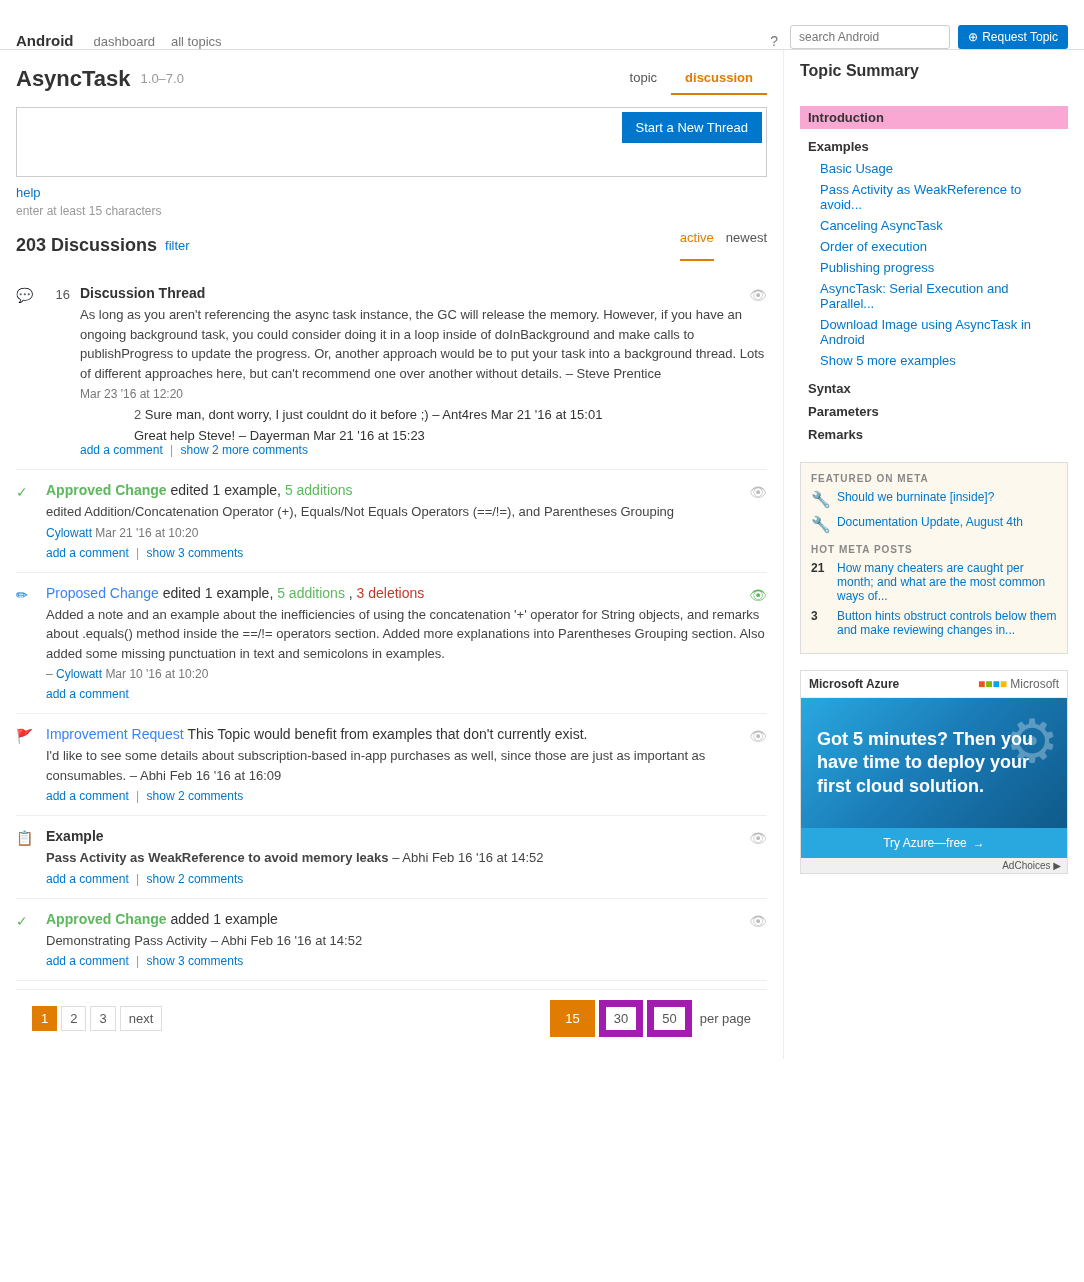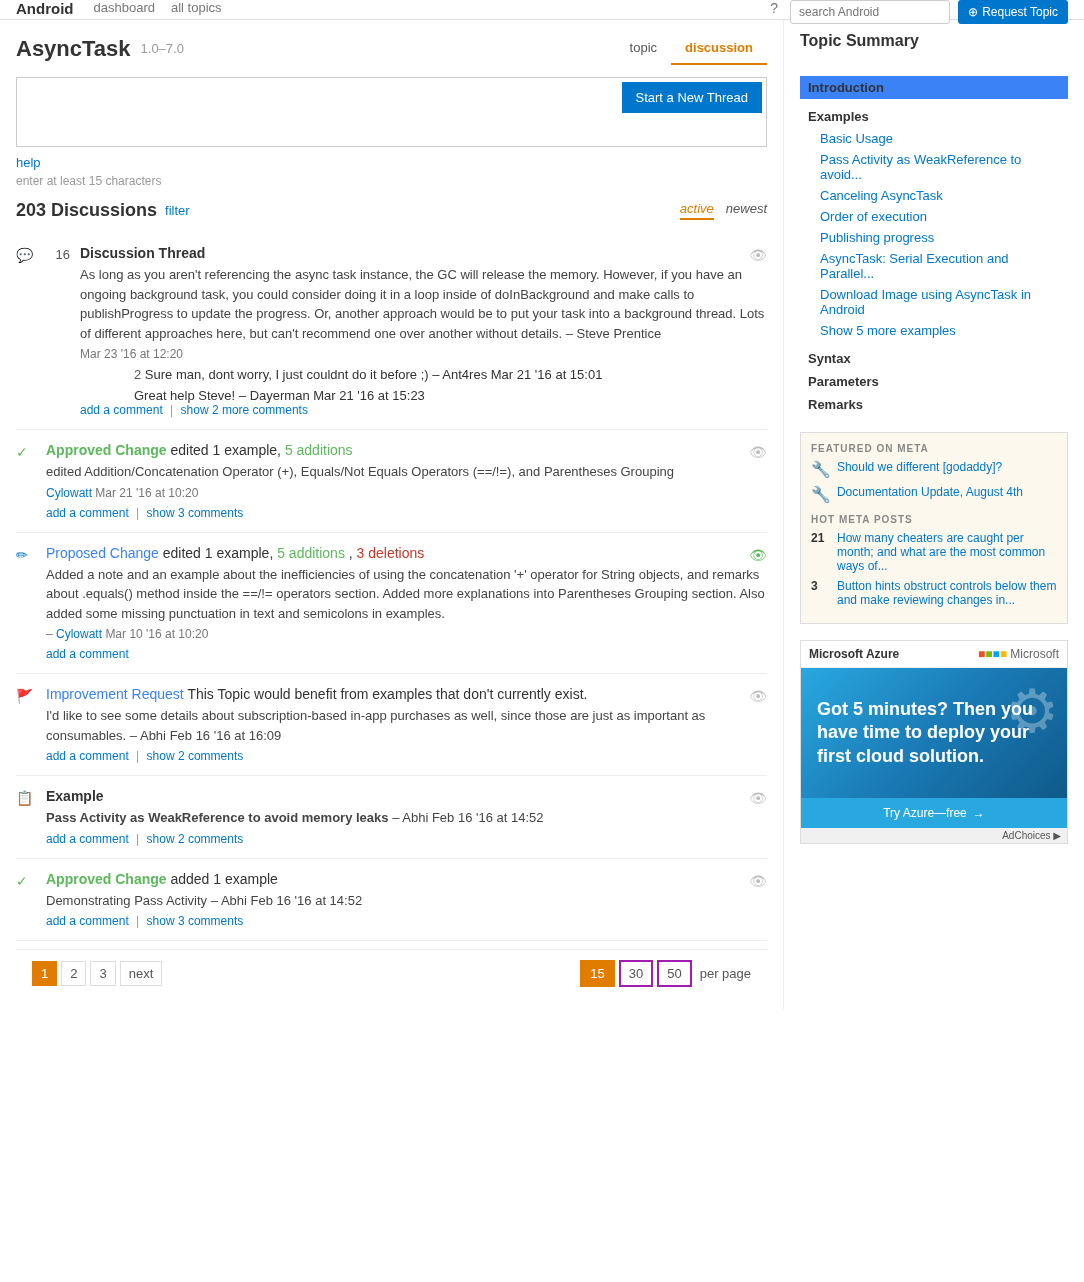--- a/index.html
+++ b/index.html
@@ -1,20 +1,20 @@
 <!DOCTYPE html>
 <html><head>
   <meta charset="utf-8">
   <style>
     * { box-sizing: border-box; margin: 0; padding: 0; }
     body { font-family: Arial, sans-serif; font-size: 13px; color: #333; background: #fff; width: 1084px; }
 
     
     .top-nav {
-      display: flex; align-items: flex-start; padding: 0 16px; height: 20px;
+      display: flex; align-items: flex-end; padding: 0 16px; height: 50px;
       border-bottom: 1px solid #ddd; background: #fff;
     }
     .top-nav-brand { font-size: 15px; font-weight: bold; color: #333; margin-right: 20px; }
     .top-nav-link { color: #777; font-size: 13px; margin-right: 16px; text-decoration: none; }
     .top-nav-spacer { flex: 1; }
     .top-nav-question { color: #777; margin-right: 12px; font-size: 14px; }
     .search-box {
       border: 1px solid #ccc; padding: 4px 8px; font-size: 12px; width: 160px;
       border-radius: 3px; color: #999; margin-right: 8px;
     }
@@ -54,21 +54,21 @@
       align-self: flex-start;
     }
     .help-link { color: #0077cc; font-size: 13px; margin-bottom: 4px; display: block; }
     .min-chars { font-size: 12px; color: #999; margin-bottom: 12px; }
 
     
     .disc-header { display: flex; align-items: center; margin-bottom: 12px; }
     .disc-count { font-size: 18px; font-weight: bold; }
     .disc-filter { color: #0077cc; font-size: 13px; margin-left: 8px; cursor: pointer; }
     .disc-sort { margin-left: auto; display: flex; gap: 12px; }
-    .sort-btn { font-size: 13px; color: #555; cursor: pointer; padding-bottom: 2px; font-style: italic; }
+    .sort-btn { font-size: 13px; color: #555; cursor: pointer; padding-bottom: 14px; }
     .sort-btn.active { color: #e07c00; border-bottom: 2px solid #e07c00; }
 
     
     .discussion-item {
       border-bottom: 1px solid #eee; padding: 12px 0; position: relative;
     }
     .item-header { display: flex; align-items: flex-start; gap: 10px; }
     .item-icon { width: 20px; min-width: 20px; color: #777; font-size: 14px; margin-top: 2px; }
     .item-icon.green { color: #5cb85c; }
     .item-icon.blue { color: #0077cc; }
@@ -96,21 +96,21 @@
     .item-eye.active { color: #5cb85c; }
 
     
     .nested-comment { margin-left: 54px; margin-top: 6px; }
 
     
     .sidebar-title { font-size: 16px; font-weight: bold; margin-bottom: 26px; }
     .toc-section { margin-bottom: 6px; }
     .toc-section-header {
       font-size: 13px; font-weight: bold; color: #333; padding: 4px 8px;
-      background: #3b82f6; margin-bottom: 4px;
+      background: #f9a8d4; margin-bottom: 4px;
     }
     .toc-item { font-size: 13px; color: #0077cc; padding: 3px 8px 3px 20px; cursor: pointer; }
     .toc-show-more { font-size: 13px; color: #0077cc; padding: 3px 8px 3px 20px; cursor: pointer; }
     .toc-section-label { font-size: 13px; color: #333; padding: 4px 8px; font-weight: bold; }
 
     
     .featured-box {
       border: 1px solid #ddd; margin-top: 16px; padding: 10px;
       background: #fdf8ed;
     }
@@ -157,21 +157,21 @@
       display: flex; align-items: center; padding: 10px 16px; border-top: 1px solid #eee;
       margin-top: 8px;
     }
     .page-btn {
       border: 1px solid #ddd; padding: 4px 8px; margin-right: 4px;
       font-size: 13px; cursor: pointer; background: #fff; color: #555; text-decoration: none;
     }
     .page-btn.active { background: #e07c00; color: #fff; border-color: #e07c00; }
     .per-page-area { margin-left: auto; display: flex; align-items: center; gap: 4px; }
     .per-page-num {
-      border: 2px solid #a21caf; padding: 4px 8px; font-size: 13px;
+      border: 7px solid #a21caf; padding: 4px 8px; font-size: 13px;
       cursor: pointer; background: #fff; color: #555;
     }
     .per-page-num.active { background: #e07c00; color: #fff; border-color: #e07c00; }
     .per-page-label { font-size: 13px; color: #555; margin-left: 4px; }
   </style>
 </head>
 <body>
 
 <div class="top-nav">
   <span class="top-nav-brand">Android</span>
@@ -399,21 +399,21 @@
       <div class="toc-show-more">Show 5 more examples</div>
     </div>
     <div class="toc-section-label">Syntax</div>
     <div class="toc-section-label">Parameters</div>
     <div class="toc-section-label">Remarks</div>
 
     <div class="featured-box">
       <div class="featured-label">FEATURED ON META</div>
       <div class="featured-item">
         <span class="featured-item-icon">🔧</span>
-        <a class="featured-item-link">Should we different [godaddy]?</a>
+        <a class="featured-item-link">Should we burninate [inside]?</a>
       </div>
       <div class="featured-item">
         <span class="featured-item-icon">🔧</span>
         <a class="featured-item-link">Documentation Update, August 4th</a>
       </div>
       <div class="hot-meta-label">HOT META POSTS</div>
       <div class="hot-meta-item">
         <span class="hot-meta-num">21</span>
         <a class="hot-meta-link">How many cheaters are caught per month; and what are the most common ways of...</a>
       </div>

